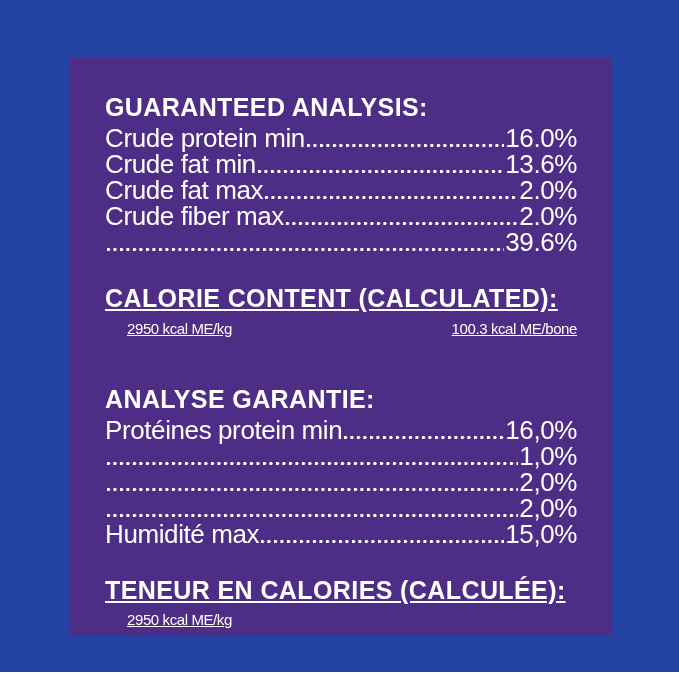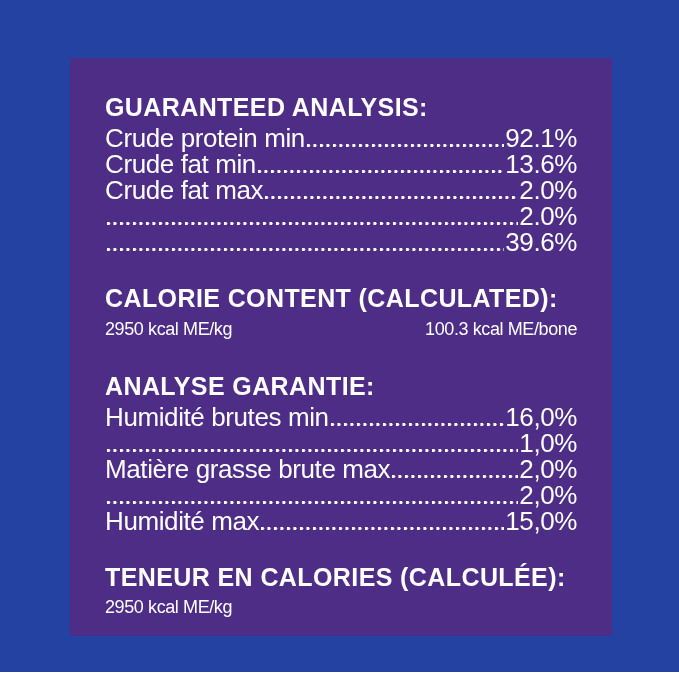--- a/index.html
+++ b/index.html
@@ -53,61 +53,64 @@
     flex: 1 1 auto;
     align-self: flex-end;
     height: 5px;
     margin: 0 1px 3px 1px;
     background-image: radial-gradient(circle at 2.5px 2.5px, #ffffff 1.5px, rgba(255,255,255,0) 1.9px);
     background-size: 6.5px 5px;
     background-repeat: repeat-x;
   }
   .calorie-section {
     margin-top: 30px;
+    text-decoration: underline;
   }
   .analysis-section-fr {
-    margin-top: 32px;
+    margin-top: 45px;
   }
   .calorie-values {
     display: flex;
     justify-content: space-between;
-    font-size: 18px;
+    font-size: 15px;
     letter-spacing: -0.4px;
     line-height: 24px;
     margin-top: 2px;
+    margin-left: 22px;
   }
   .calorie-values span {
     white-space: nowrap;
   }
 </style>
 </head>
 <body>
 
 <div class="stage">
   <div class="panel">
 
     <div class="analysis-section">
       <h2 class="section-title">GUARANTEED ANALYSIS:</h2>
 
       <div class="row">
         <span class="row-label">Crude protein min</span>
         <span class="dot-leader"></span>
-        <span class="row-value">92.1%</span>
+        <span class="row-value">16.0%</span>
       </div>
       <div class="row">
         <span class="row-label">Crude fat min</span>
         <span class="dot-leader"></span>
         <span class="row-value">13.6%</span>
       </div>
       <div class="row">
         <span class="row-label">Crude fat max</span>
         <span class="dot-leader"></span>
         <span class="row-value">2.0%</span>
       </div>
       <div class="row">
+        <span class="row-label">Crude fiber max</span>
         <span class="dot-leader"></span>
         <span class="row-value">2.0%</span>
       </div>
       <div class="row">
         <span class="dot-leader"></span>
         <span class="row-value">39.6%</span>
       </div>
     </div>
 
     <div class="calorie-section">
@@ -115,30 +118,29 @@
       <div class="calorie-values">
         <span>2950 kcal ME/kg</span>
         <span>100.3 kcal ME/bone</span>
       </div>
     </div>
 
     <div class="analysis-section-fr">
       <h2 class="section-title">ANALYSE GARANTIE:</h2>
 
       <div class="row">
-        <span class="row-label">Humidité brutes min</span>
+        <span class="row-label">Protéines protein min</span>
         <span class="dot-leader"></span>
         <span class="row-value">16,0%</span>
       </div>
       <div class="row">
         <span class="dot-leader"></span>
         <span class="row-value">1,0%</span>
       </div>
       <div class="row">
-        <span class="row-label">Matière grasse brute max</span>
         <span class="dot-leader"></span>
         <span class="row-value">2,0%</span>
       </div>
       <div class="row">
         <span class="dot-leader"></span>
         <span class="row-value">2,0%</span>
       </div>
       <div class="row">
         <span class="row-label">Humidité max</span>
         <span class="dot-leader"></span>

